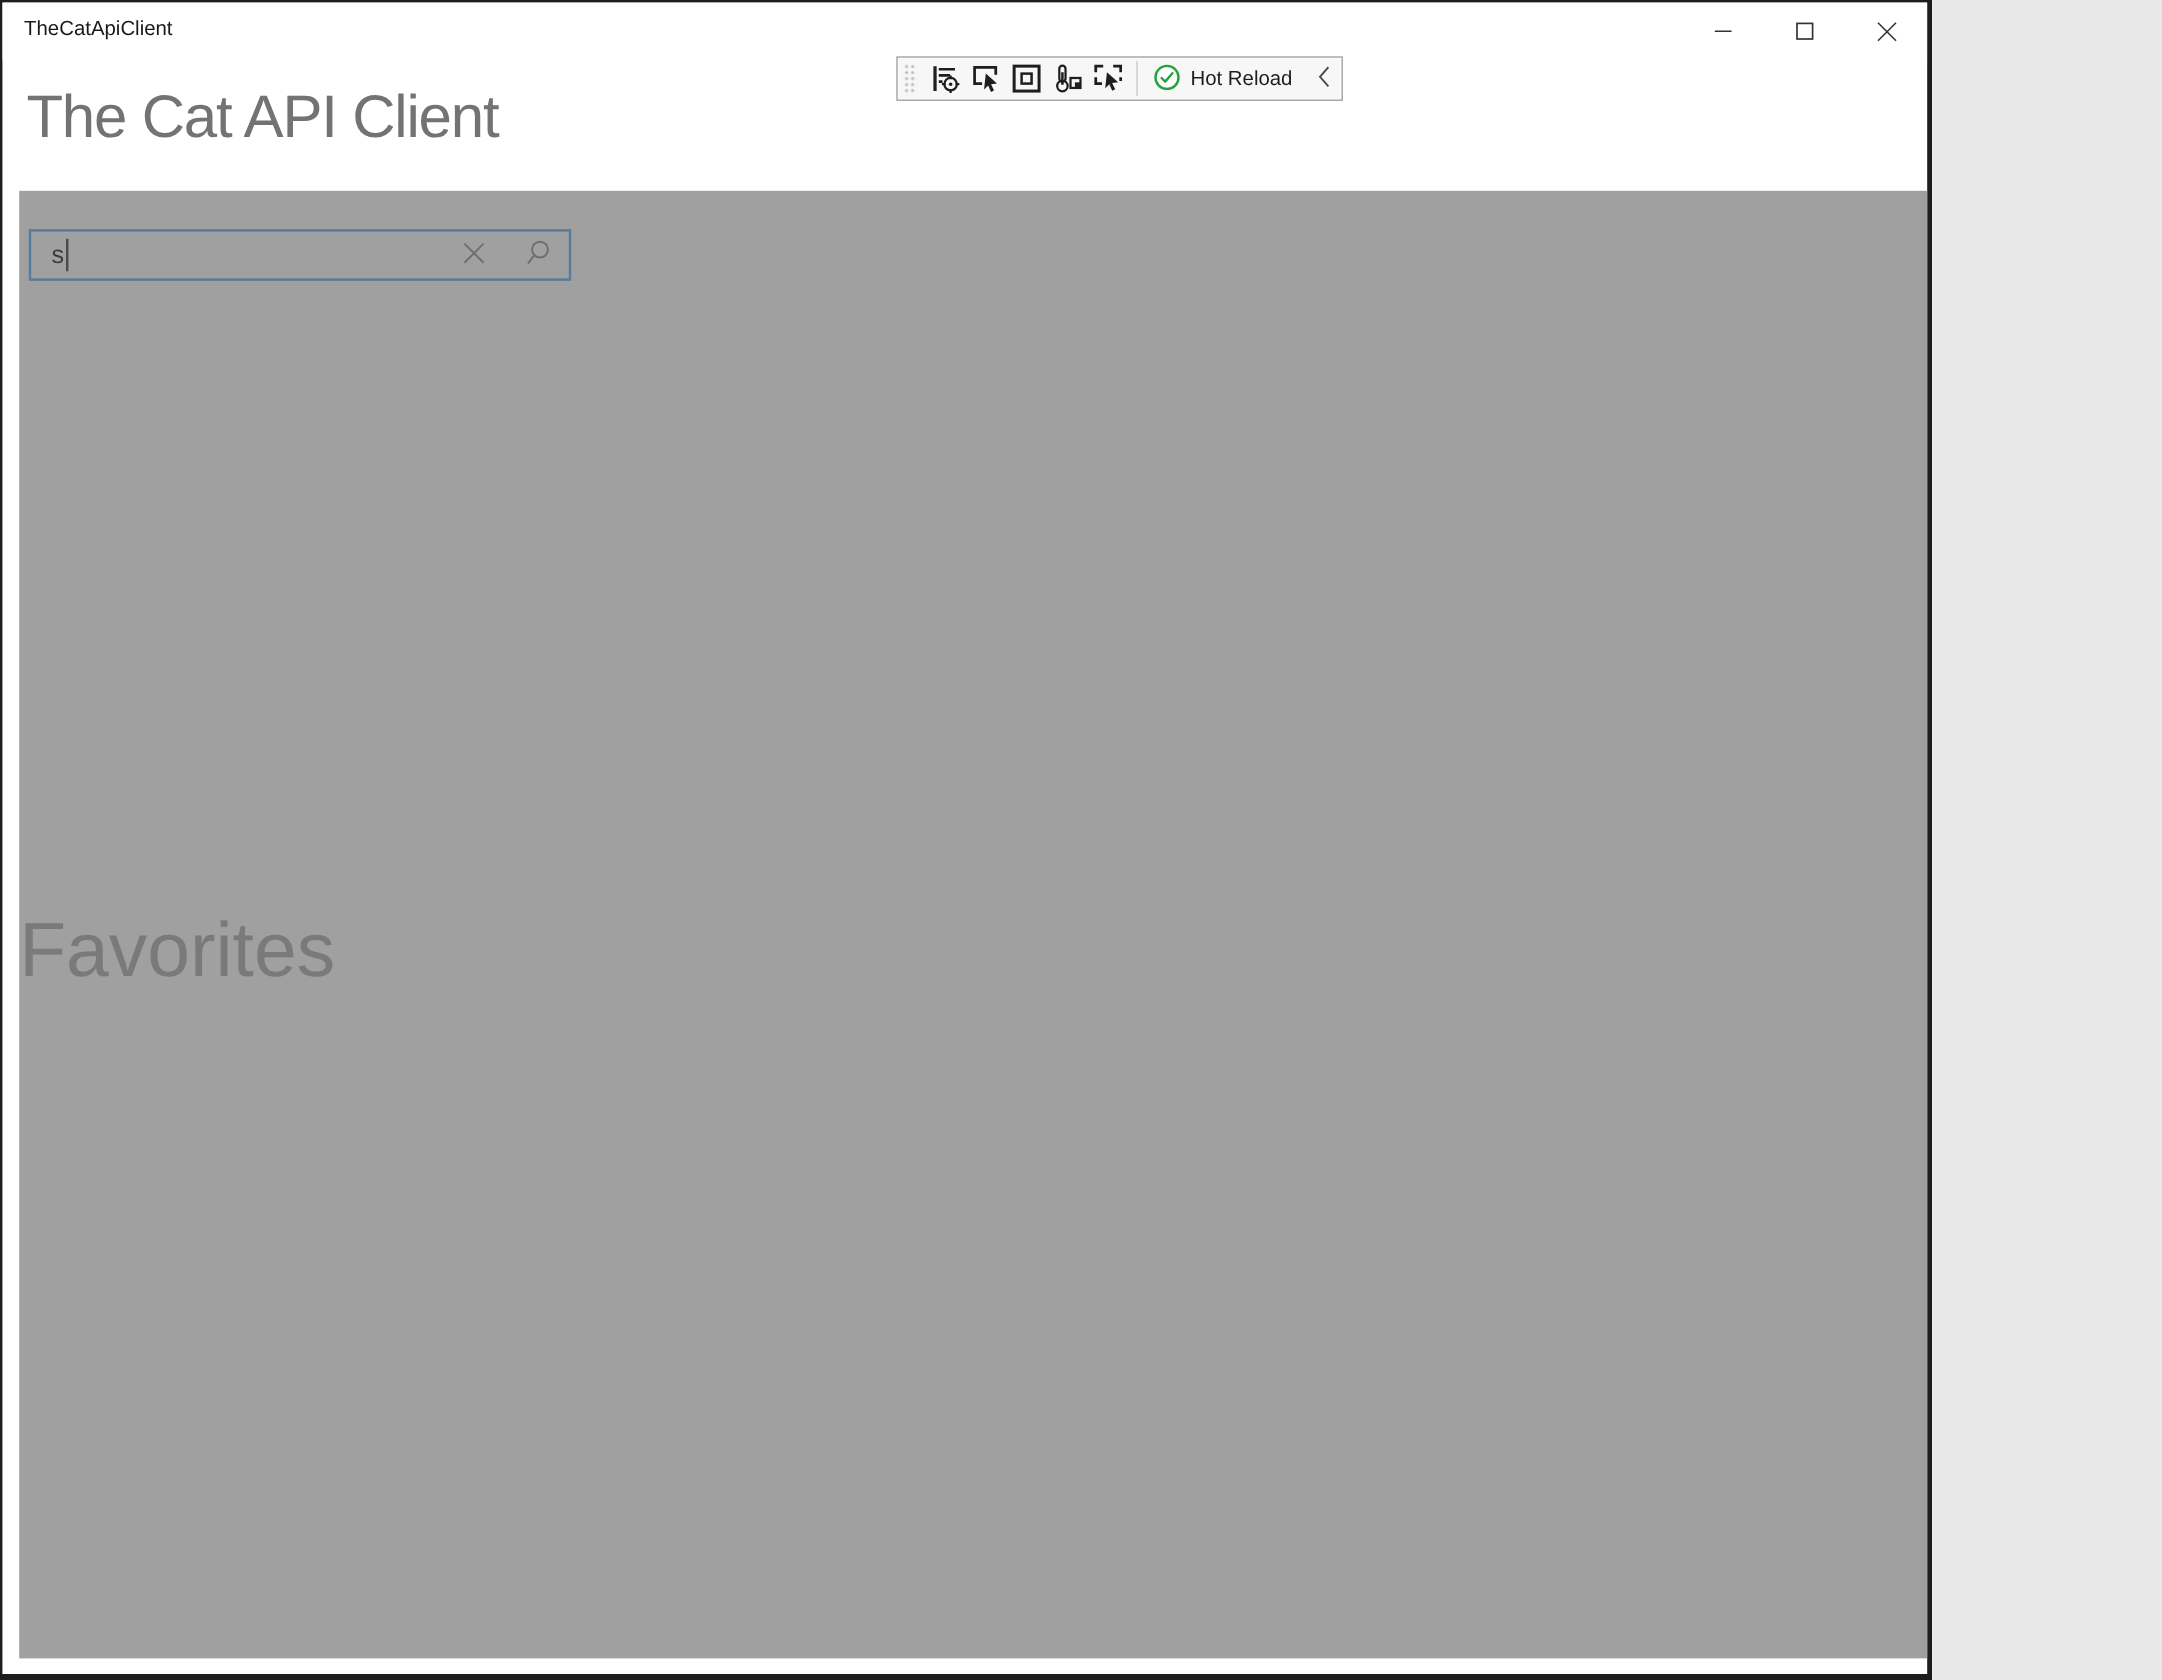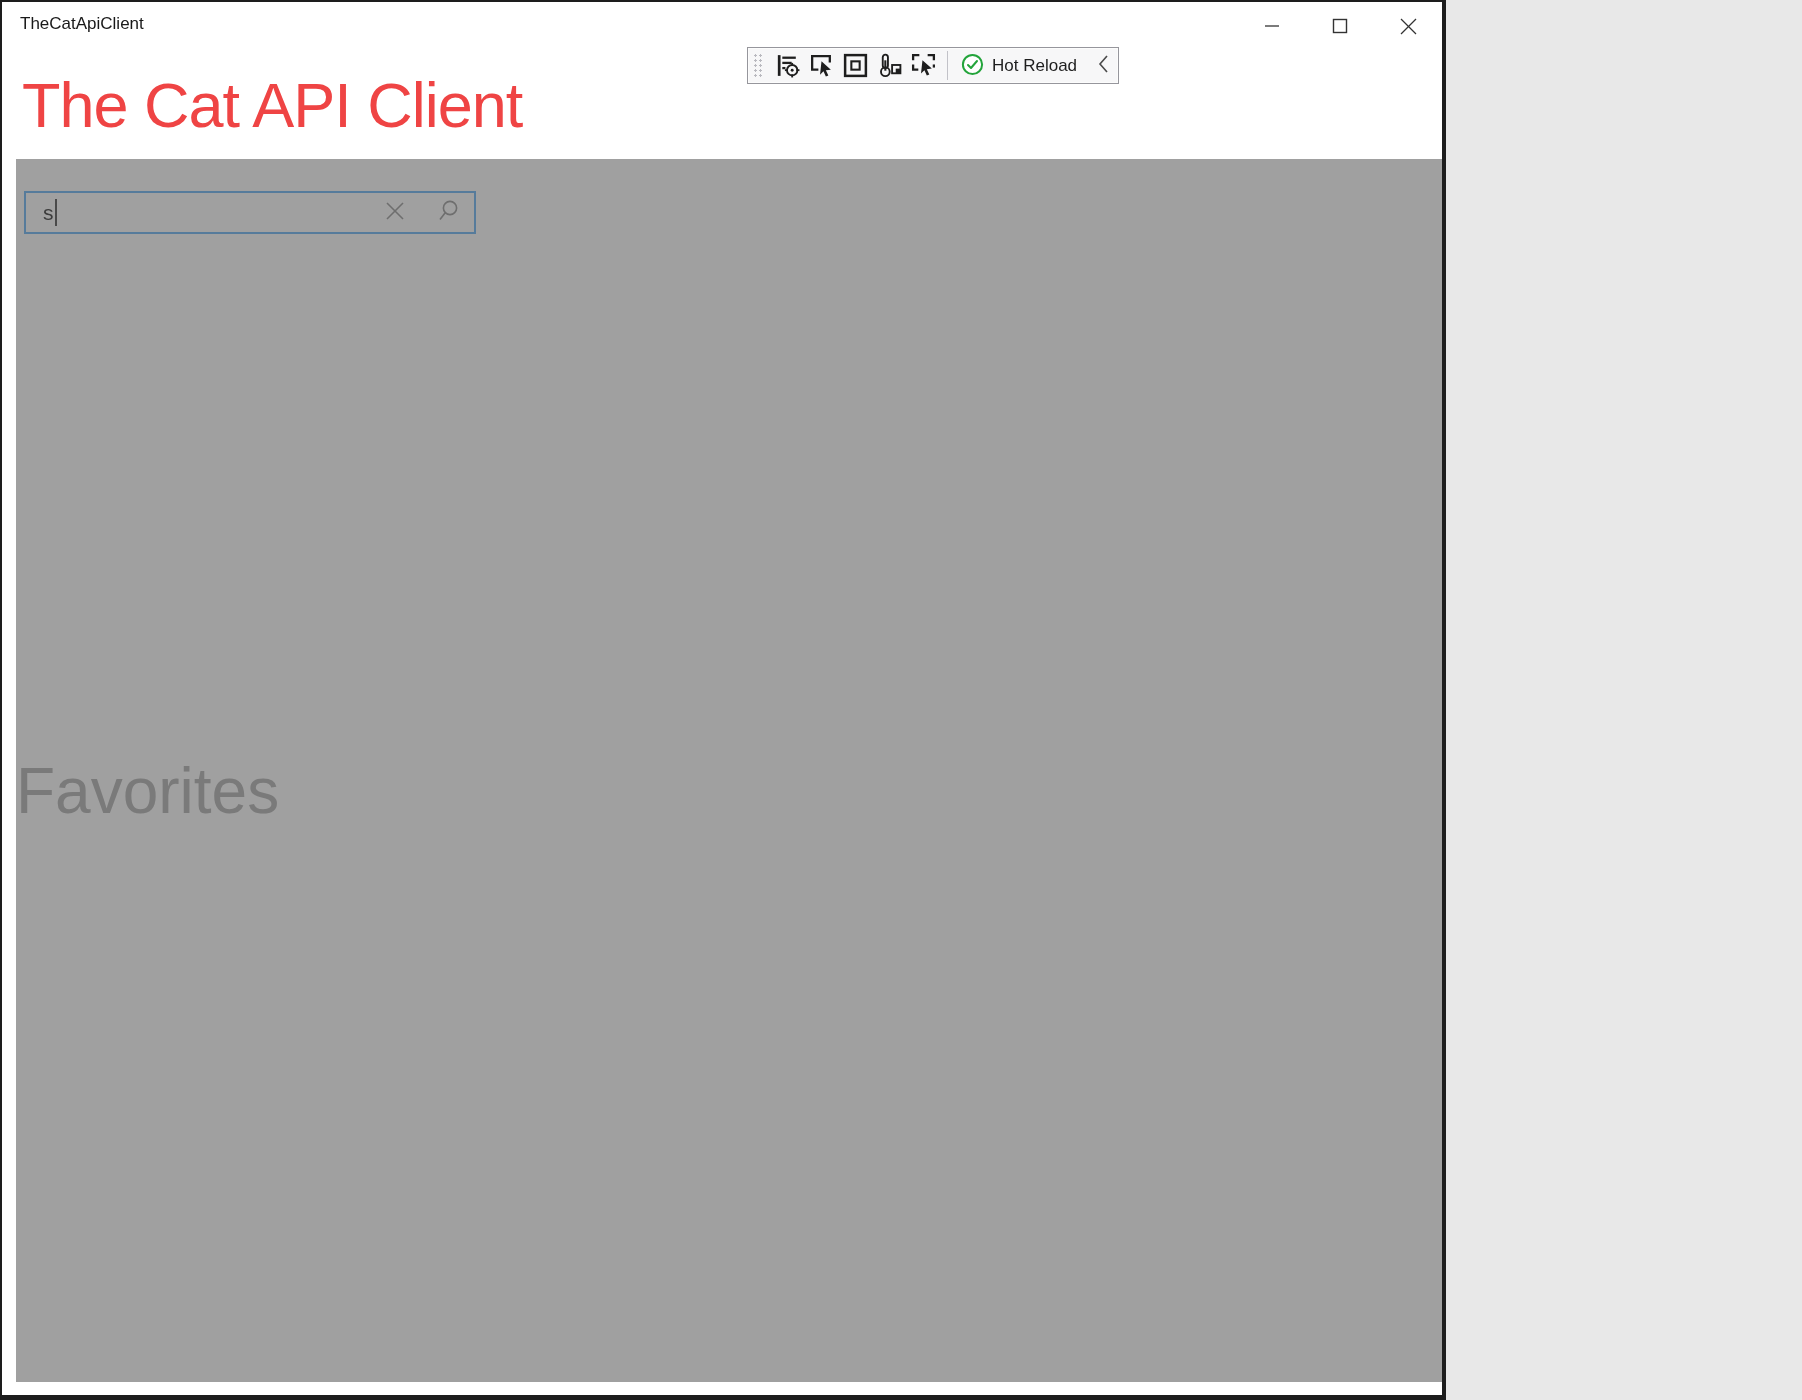--- a/index.html
+++ b/index.html
@@ -1,20 +1,20 @@
 <!DOCTYPE html>
 <html><head>
 <meta charset="utf-8">
 <style>
   * { margin:0; padding:0; box-sizing:border-box; }
   html,body { background:#e8e8e8; }
   body { font-family:"Liberation Sans", sans-serif; }
 
   .window {
-    position:relative; width:1446px; height:1400px;
+    position:relative; width:1610px; height:1400px;
     background:#ffffff; overflow:hidden;
     border:2px solid #1d1d1d; border-bottom-width:5px; border-right-width:4px;
   }
 
   
   .titlebar { position:absolute; top:0; left:0; right:0; height:48px; background:#fff; }
   .titlebar-title {
     position:absolute; left:18px; top:12px;
     font-size:17px; color:#191919; font-weight:400;
   }
@@ -37,21 +37,21 @@
   .tool-btn { width:34px; height:31px; display:flex; align-items:center; justify-content:center; background:transparent; border:none; }
   .tool-btn svg { display:block; }
   .toolbar-sep { width:1px; height:29px; background:#c2c2c8; margin:0 7px; }
   .hot-reload-btn { display:flex; align-items:center; gap:8px; background:transparent; border:none; padding:0 6px; height:31px; }
   .hot-reload-label { font-size:17px; color:#1e1e1e; white-space:nowrap; }
   .chevron-btn { width:26px; height:31px; display:flex; align-items:center; justify-content:center; background:transparent; border:none; margin-left:auto; margin-right:2px; }
 
   
   .app-heading {
     position:absolute; left:20px; top:64px;
-    font-size:63px; font-weight:200; color:#ef4444; letter-spacing:-1px;
+    font-size:50px; font-weight:200; color:#737373; letter-spacing:-1px;
     line-height:1.25;
   }
 
   
   .overlay {
     position:absolute; left:14px; top:157px; width:1769px; height:1223px;
     background:#a0a0a0;
   }
 
   .search-box {

